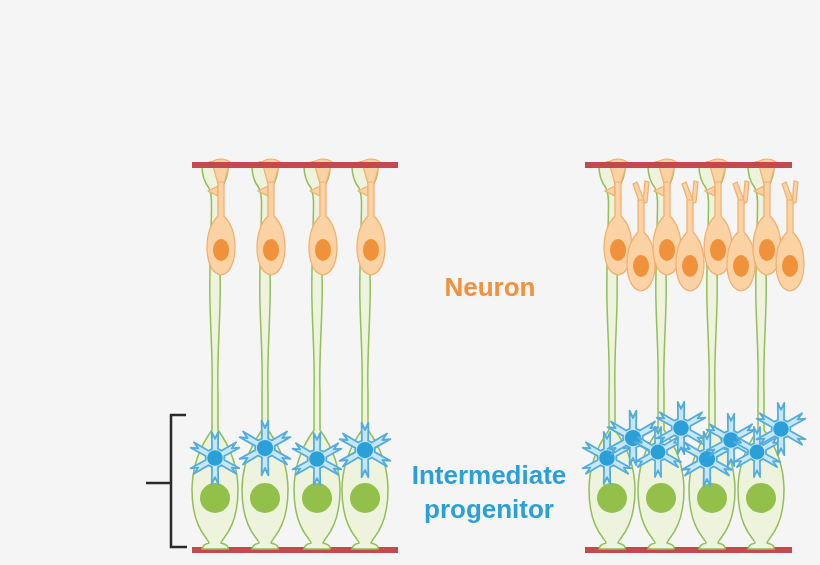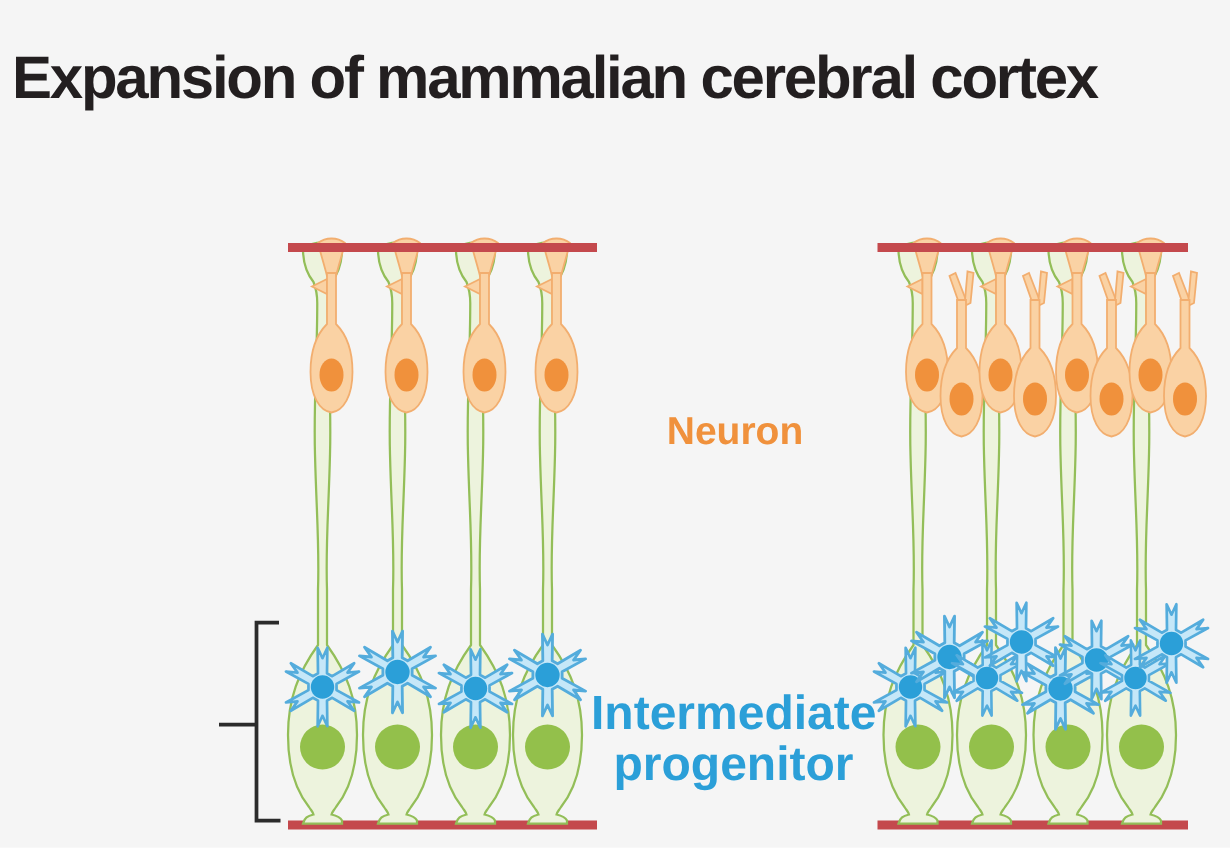--- a/index.html
+++ b/index.html
@@ -9,40 +9,39 @@
     font-family:"Liberation Sans", sans-serif;
     overflow:hidden;
   }
   .title {
     position:absolute; left:8px; top:30px; width:804px;
     font-size:40px; font-weight:bold; letter-spacing:-1.5px;
     color: var(--title-text, #231F20); white-space:nowrap;
   }
   .lbl { position:absolute; font-weight:bold; text-align:center;margin-top:48px; }
   .lbl-neuron   { left:400px; top:224px; width:180px; font-size:26px; color:var(--neuron-label,#F0913C); }
-  .lbl-ip       { left:394px; top:410px; width:190px; font-size:32px; line-height:34px; color:var(--intermediate-label,#2B9FD8); }
+  .lbl-ip       { left:394px; top:410px; width:190px; font-size:26px; line-height:34px; color:var(--intermediate-label,#2B9FD8); }
   .lbl-rg       { left:397px; top:501px; width:190px; font-size:26px; color:var(--radical-label,#9CBF5B); }
   .lbl-np       { left:0px;   top:443px; width:150px; font-size:27px; line-height:33px; color:var(--title-text,#231F20); }
 
   svg { position:absolute; left:0; top:0; }
   .membrane     { fill: var(--membrane-bar, #C4494D); }
   .glia         { fill: var(--glia-body, #EDF3DD); stroke: var(--glia-outline, #93BE58); stroke-width:1.5; }
   .glia-nucleus { fill: var(--glia-nucleus, #93C04B); }
   .neuron       { fill: var(--neuron-body, #FAD2A4); stroke: var(--neuron-outline, #F2AE6F); stroke-width:1.2; }
   .neuron-nucleus { fill: var(--neuron-nucleus, #F0913C); }
   .ip           { fill: var(--ip-body, #C5E7F8); stroke: var(--ip-outline, #54ACDC); stroke-width:1.5; stroke-linejoin:round; }
   .ip-nucleus   { fill: var(--ip-nucleus, #2B9FD8); }
   .bracket      { fill:none; stroke:#2B2B2B; stroke-width:2.5; }
 </style>
 </head>
 <body>
 
 <div class="canvas">
 
-  <div class="title">Expansion of mammalian cerebral cortex</div>
 
   <svg width="820" height="565" viewBox="0 0 820 565">
     <defs>
       <g id="glia-cell">
         <path class="glia" d="M -13,-2 C -6,-8 6,-8 13,-2 C 13,8 10,15 6,20 C 4,25 3.5,28 3.5,34 C 3.5,70 6,100 5,135 C 4,175 2,195 3,225 L 3,262 C 16,280 23,298 23,322 C 23,346 17,360 9,370 C 7,373 6,374 6,375 C 10,376 12,377 13,379 L 13,381 L -13,381 C -12,377 -10,376 -6,375 C -6,374 -7,373 -9,370 C -17,360 -23,346 -23,322 C -23,298 -16,280 -3,262 L -3,225 C -2,195 -4,175 -5,135 C -6,100 -3.5,70 -3.5,34 C -3.5,28 -4,25 -6,20 C -10,15 -13,8 -13,-2 Z"></path>
         <circle class="glia-nucleus" cx="0" cy="330" r="15"></circle>
       </g>
 
       <g id="neuron-a">
         <path class="neuron" d="M -9,-6 C -4,-10 4,-10 9,-6 C 7,2 5,8 3,16 L -3,16 C -5,8 -7,2 -9,-6 Z"></path>

